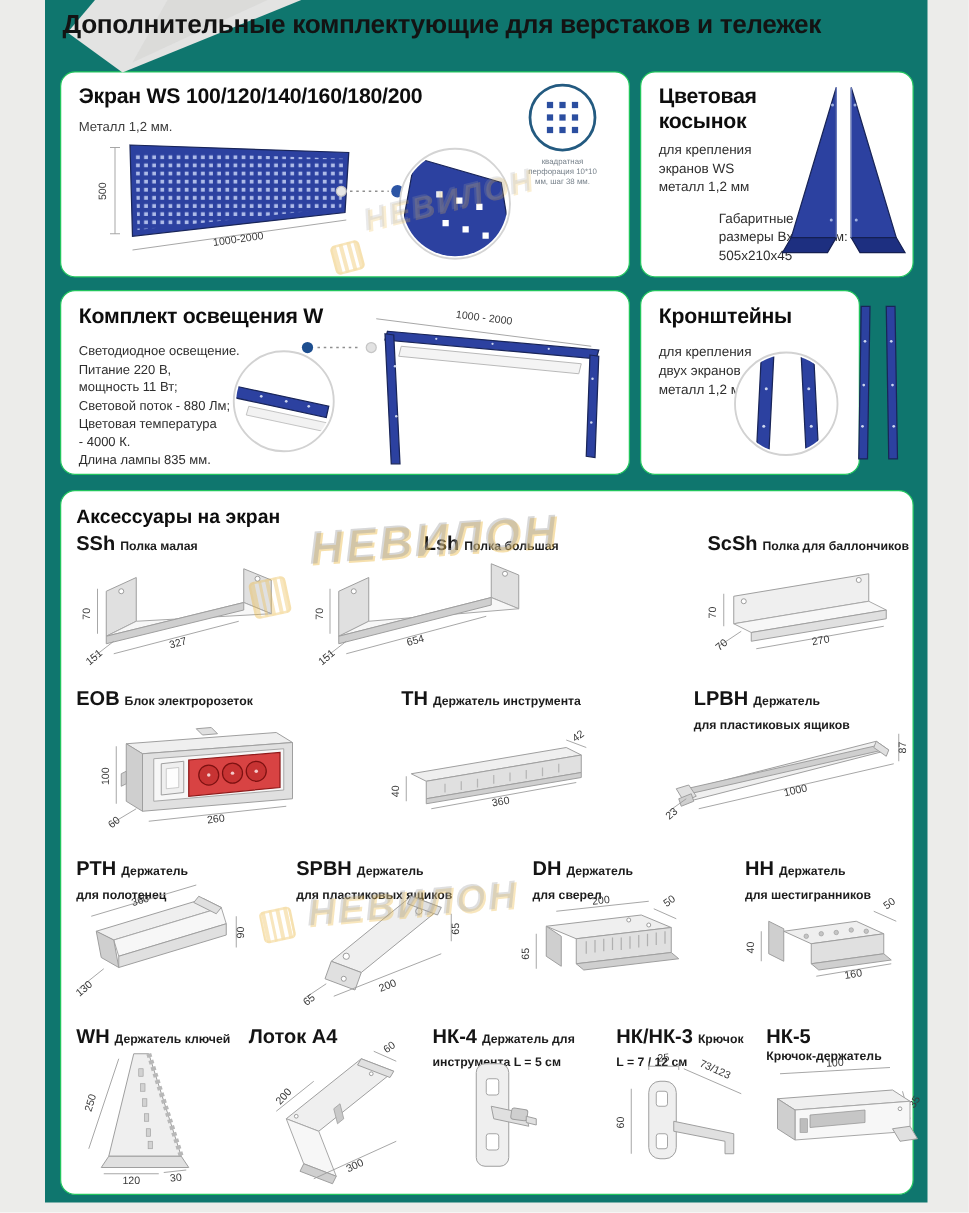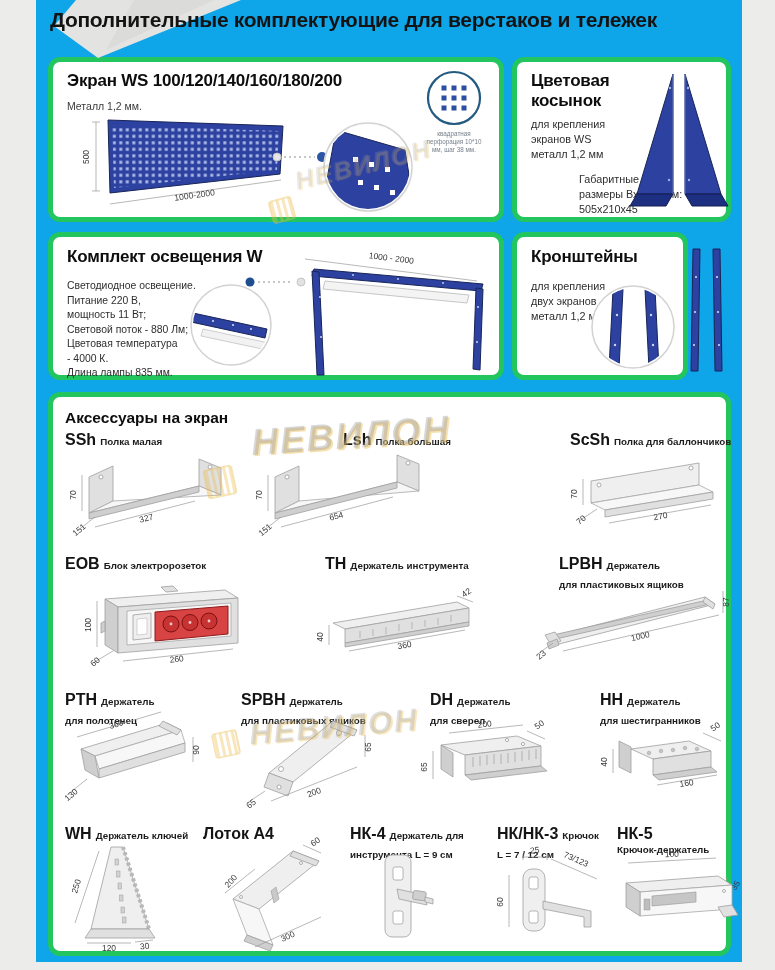--- a/index.html
+++ b/index.html
@@ -2,28 +2,28 @@
 <html><head>
 <meta charset="utf-8">
 <style>
   html,body{margin:0;padding:0;}
   body{
     width:775px;height:970px;position:relative;overflow:hidden;
     background:#ececea;
     font-family:"Liberation Sans",sans-serif;
     -webkit-font-smoothing:antialiased;
   }
-  .page{position:absolute;left:36px;top:0;width:706px;height:962px;background:#0ea5e9;}
+  .page{position:absolute;left:36px;top:0;width:706px;height:962px;background:#0f766e;}
   .corner-svg{position:absolute;left:0;top:0;z-index:1;}
   .main-title{
     position:absolute;left:14px;top:8px;z-index:2;width:680px;
     font-size:21px;font-weight:800;letter-spacing:-0.3px;color:#131313;
   }
   .panel{
-    position:absolute;background:#fff;border:5px solid #22c55e;border-radius:12px;
+    position:absolute;background:#fff;border:1px solid #22c55e;border-radius:12px;
     box-sizing:border-box;
     text-decoration:underline;
   }
   .p-title{position:absolute;font-size:17px;font-weight:800;letter-spacing:-0.2px;color:#0d0d0d;line-height:1.15;}
   .p-text{position:absolute;font-size:10.8px;line-height:1.4;color:#2e2e2e;white-space:pre-line;font-weight:500;}
   .p-sub{position:absolute;font-size:10.5px;color:#3c3c3c;}
   .caption{
     position:absolute;font-size:6.3px;line-height:1.25;color:#76808a;text-align:center;
   }
   svg{position:absolute;overflow:visible;}
@@ -421,21 +421,21 @@
     </svg>
 
     <div class="acc-label" style="left:12px;top:428px;width:130px;">
       <span class="code">WH</span><span class="desc">Держатель ключей</span>
     </div>
     <div class="acc-label" style="left:150px;top:428px;width:140px;">
       <span class="code">Лоток А4</span><span class="desc"></span>
     </div>
     <div class="acc-label" style="left:297px;top:428px;width:140px;">
       <span class="code">НК-4</span><span class="desc">Держатель для
-инструмента L = 9 см</span>
+инструмента L = 5 см</span>
     </div>
     <div class="acc-label" style="left:444px;top:428px;width:130px;">
       <span class="code">НК/НК-3</span><span class="desc">Крючок
 L = 7 / 12 см</span>
     </div>
     <div class="acc-label" style="left:564px;top:428px;width:115px;">
       <span class="code">НК-5</span><span class="desc blk">Крючок-держатель</span>
     </div>
 
     <svg style="left:6px;top:444px;" width="130" height="110" viewBox="0 0 130 110">

